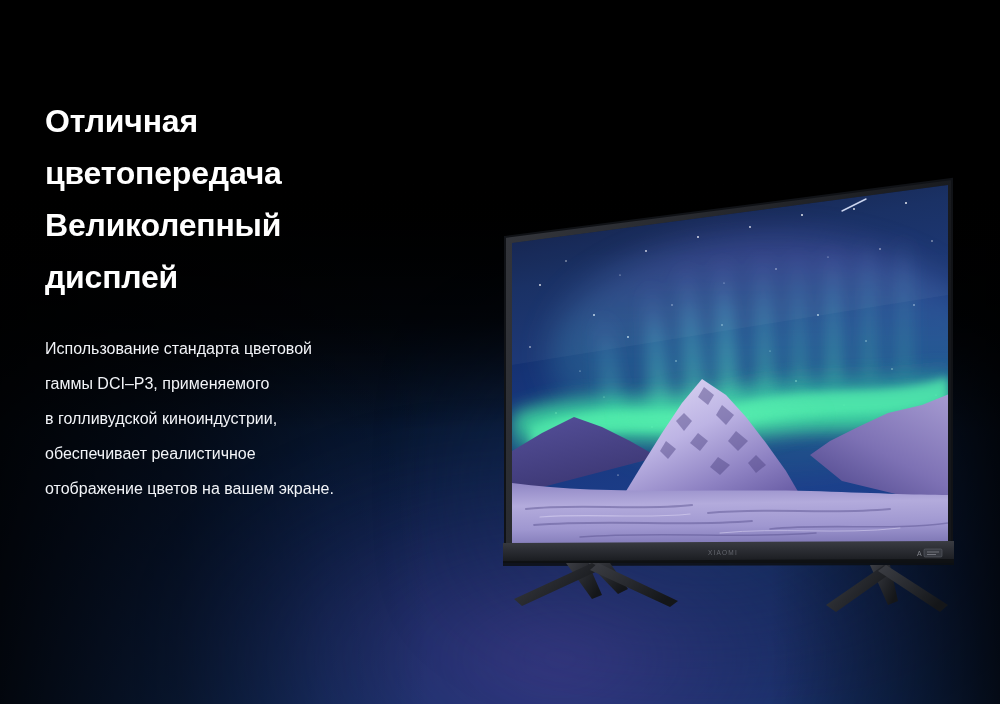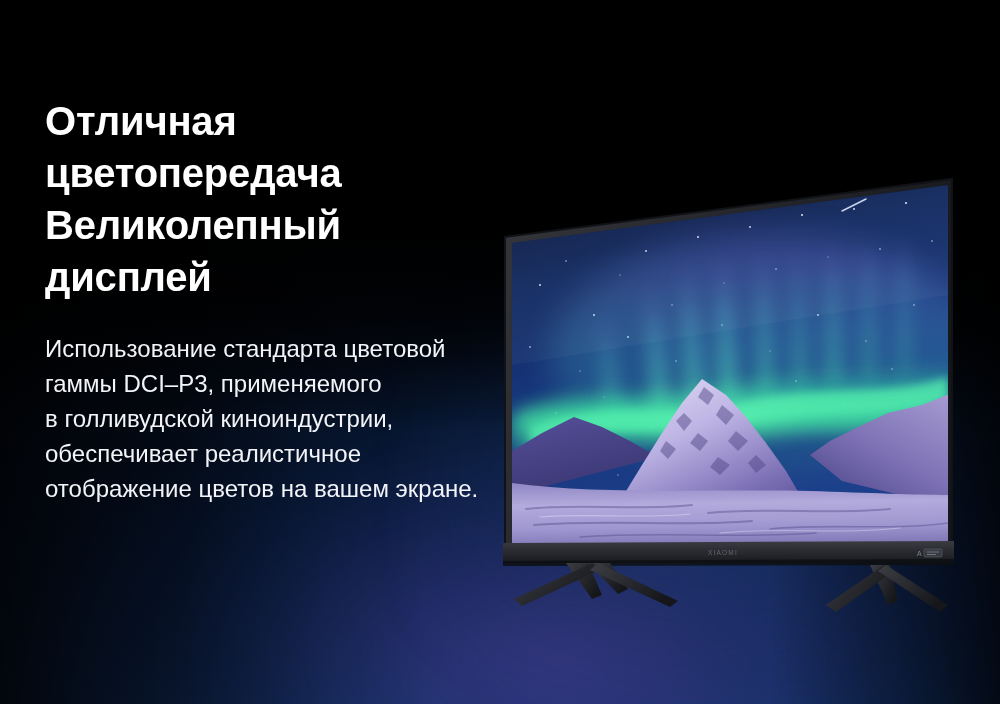--- a/index.html
+++ b/index.html
@@ -104,31 +104,31 @@
   .copy {
     position: absolute;
     left: 45px;
     top: 95px;
     width: 470px;
     z-index: 6;
   }
   .headline {
     margin: 0;
     color: #ffffff;
-    font-size: 40px;
+    font-size: 32px;
     line-height: 52px;
     font-weight: 700;
     letter-spacing: -0.2px;
     white-space: pre-line;
   }
   .subcopy {
     margin: 0;
     padding-top: 28px;
     color: #f2f4f8;
-    font-size: 24px;
+    font-size: 16px;
     line-height: 35px;
     font-weight: 400;
     white-space: pre-line;
   }
 
   
   .tv {
     position: absolute;
     left: 470px;
     top: 165px;

